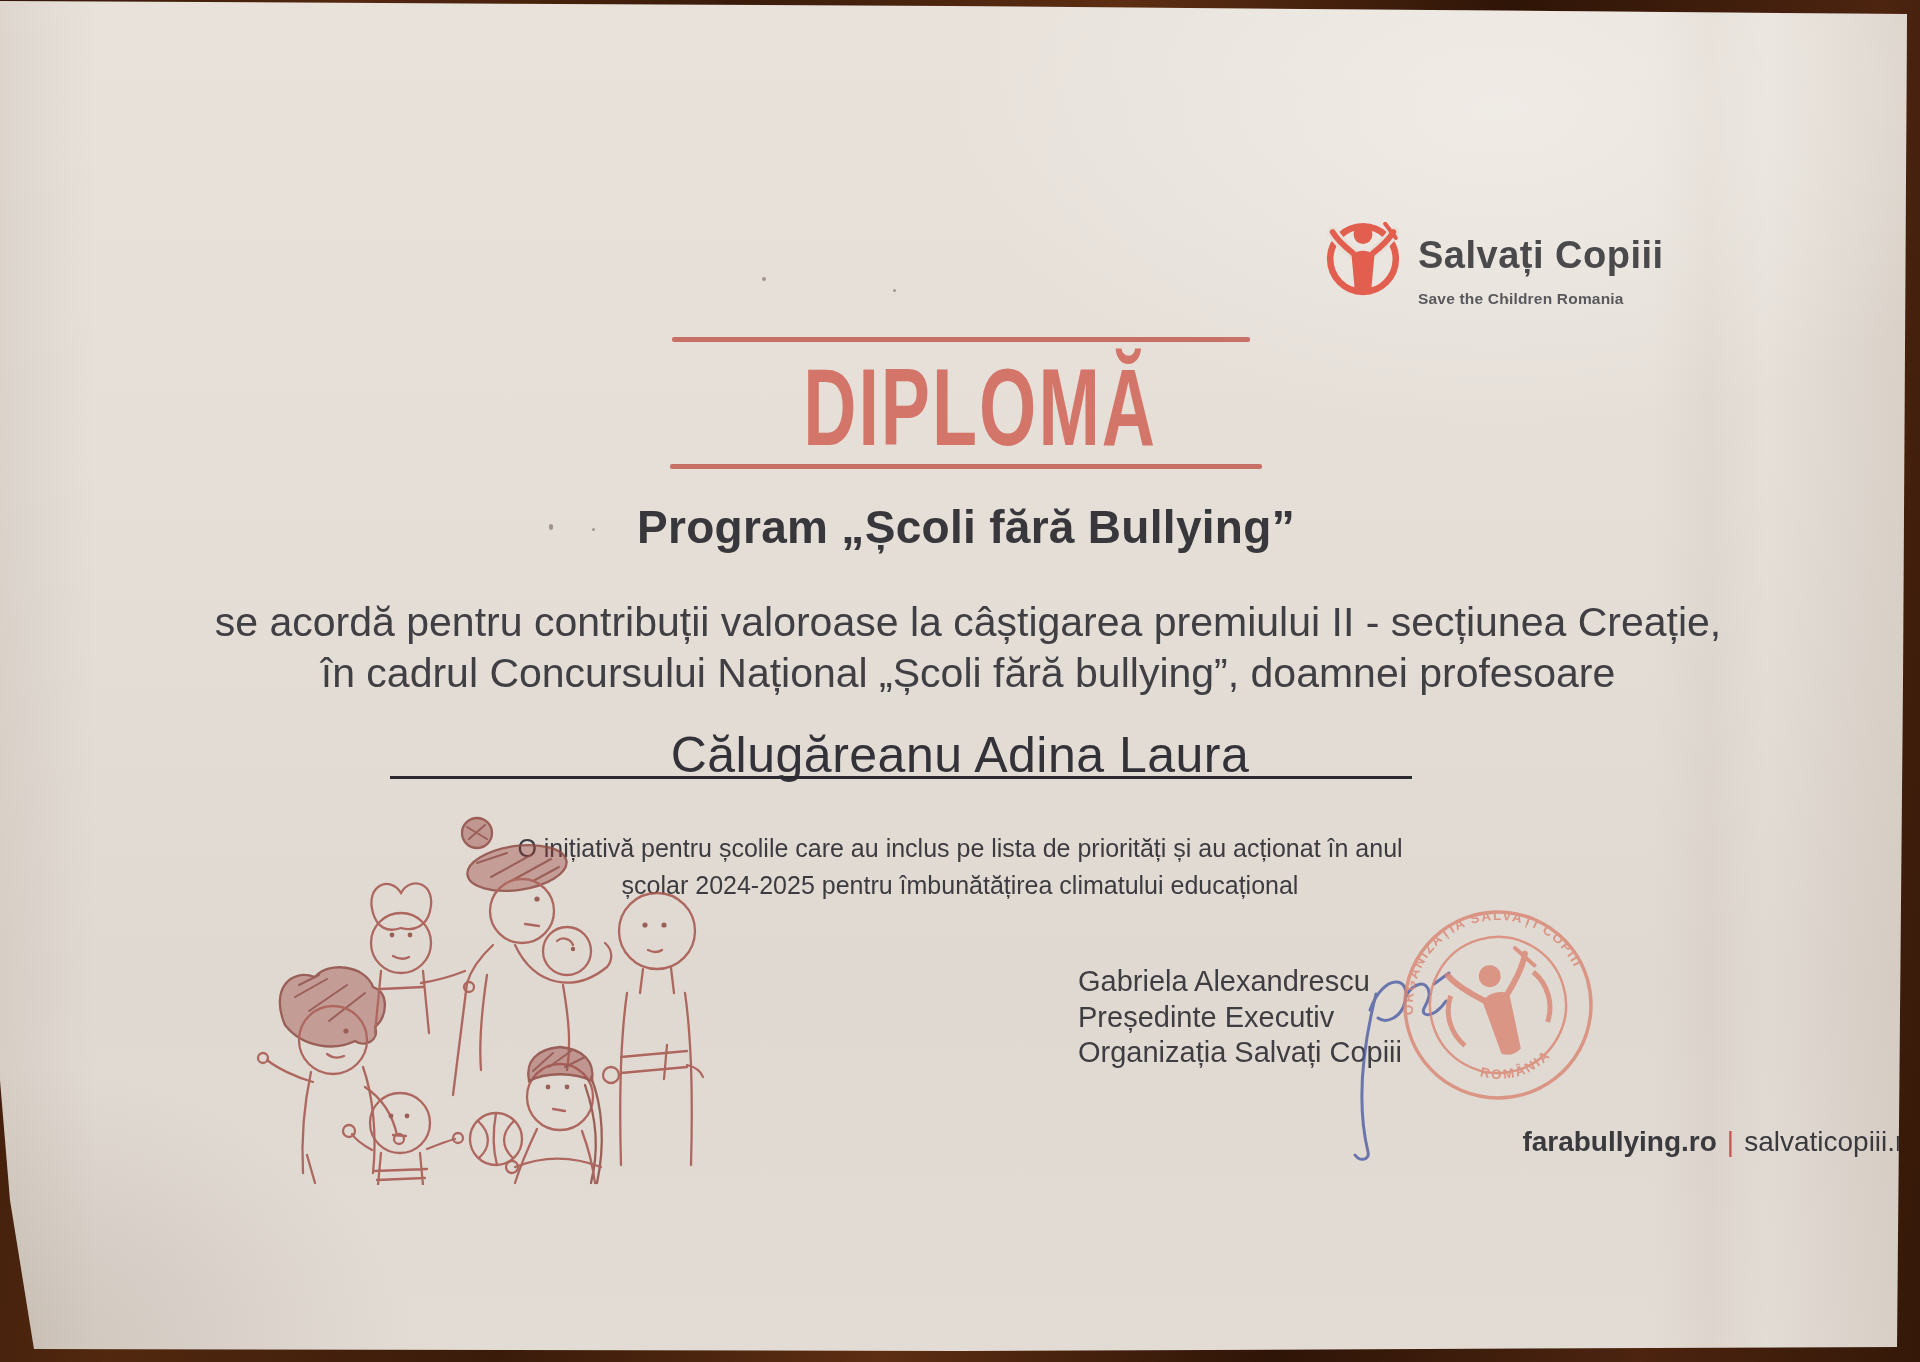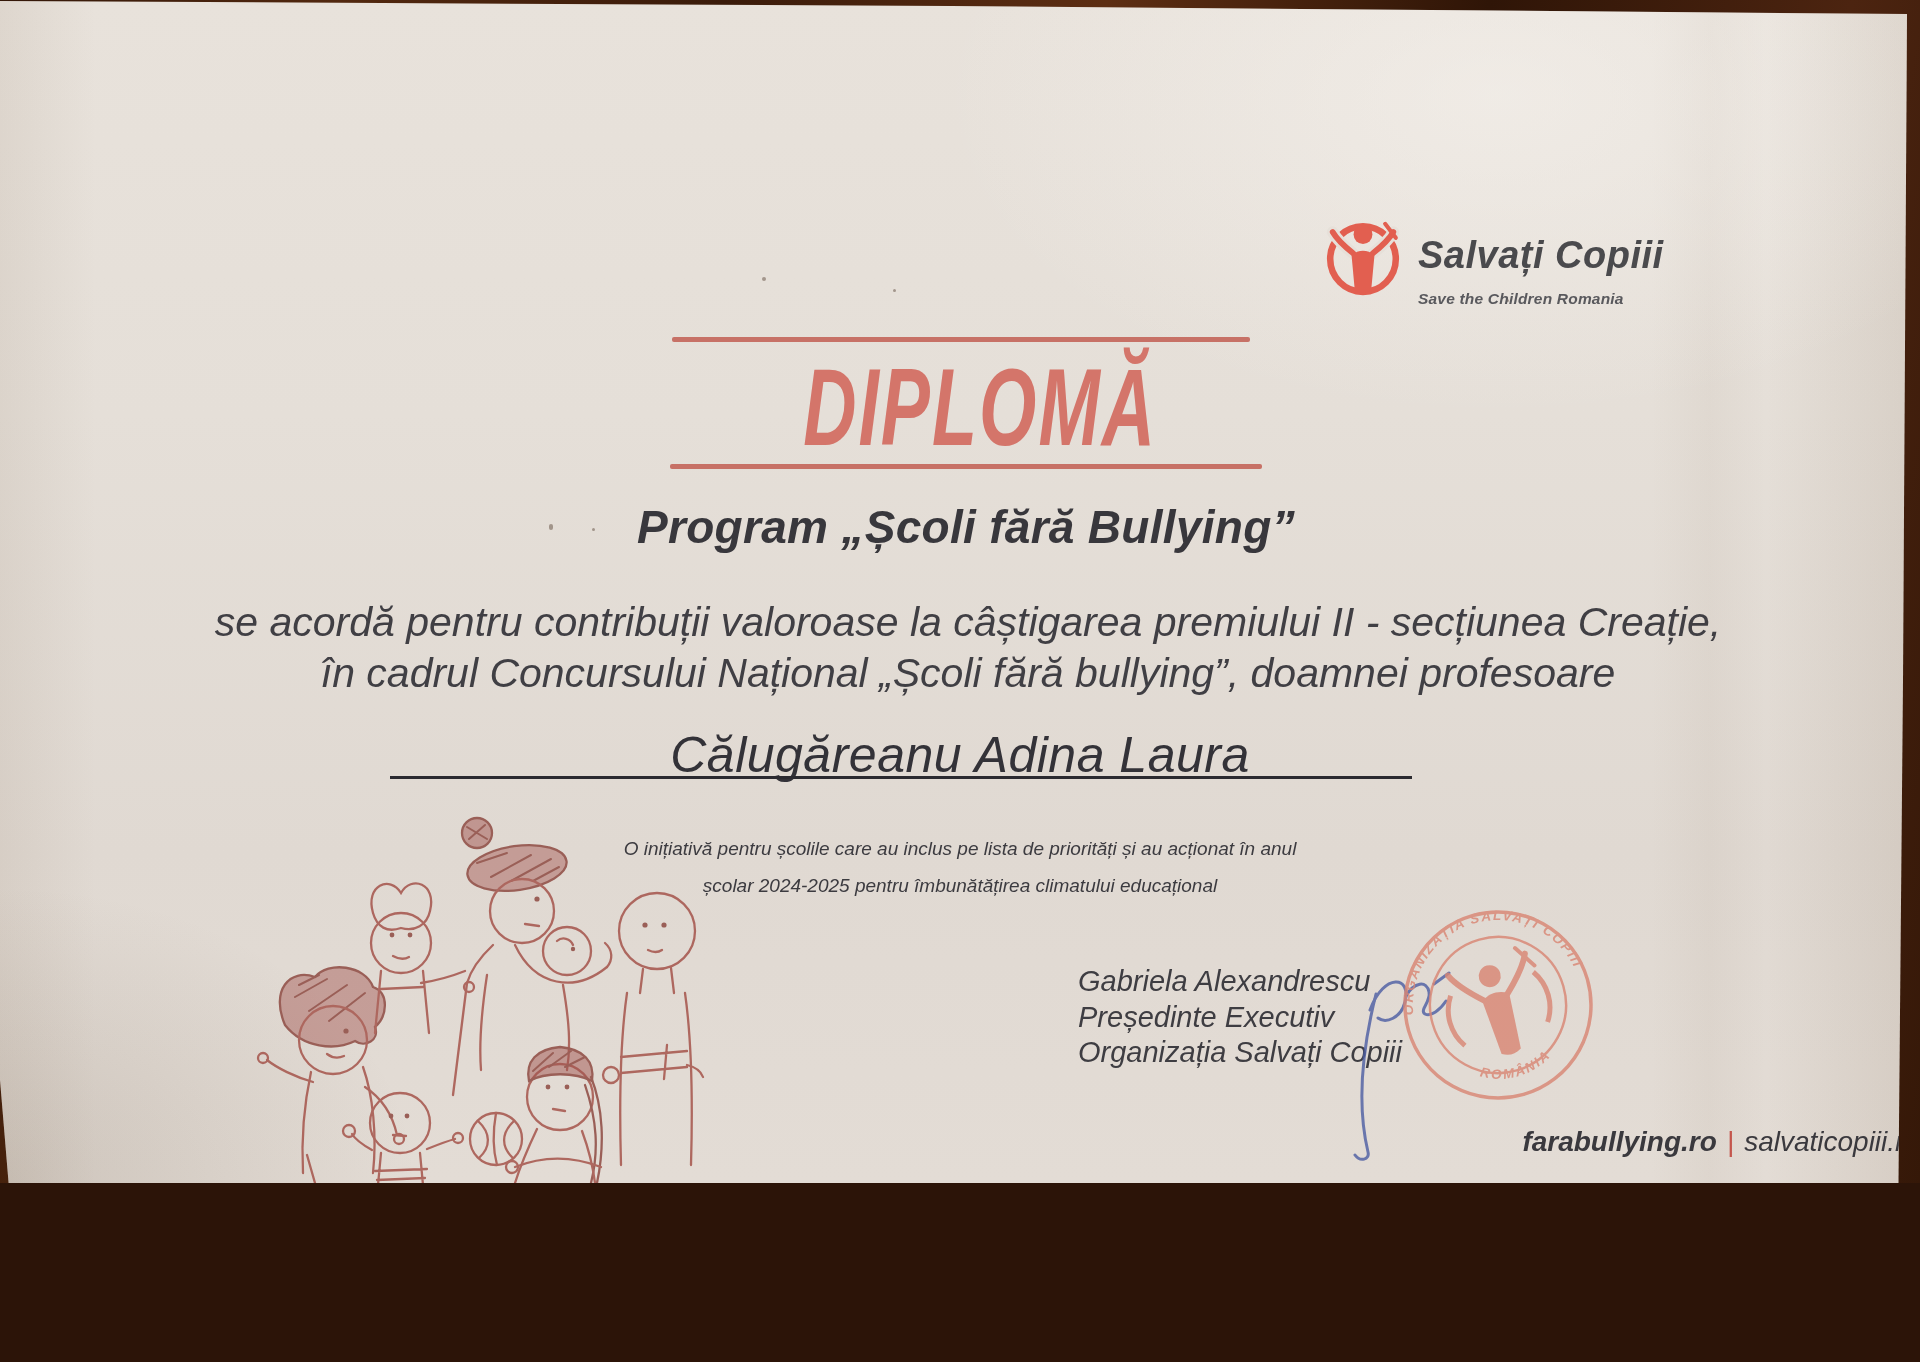--- a/index.html
+++ b/index.html
@@ -1,18 +1,18 @@
 <!DOCTYPE html>
 <html><head>
 <meta charset="utf-8">
 <style>
   html,body{margin:0;padding:0;}
   body{font-family:"Liberation Sans", sans-serif; background:#2c1408;}
-  .photo{position:relative; width:1920px; height:1183px; overflow:hidden;
-    background:linear-gradient(100deg,#331708 0%,#52280f 16%,#3a1b0a 34%,#5d2e13 52%,#2f1507 70%,#4c2410 87%,#351808 100%);font-style:italic;}
+  .photo{position:relative; width:1920px; height:1362px; overflow:hidden;
+    background:linear-gradient(100deg,#331708 0%,#52280f 16%,#3a1b0a 34%,#5d2e13 52%,#2f1507 70%,#4c2410 87%,#351808 100%);}
   .paper{position:absolute; inset:0;
     clip-path:polygon(0px 1px, 950px 6px, 1907px 14px, 1903px 680px, 1897px 1347px, 960px 1351px, 34px 1349px, 10px 1200px, 0px 1080px);
     background:
       radial-gradient(ellipse 900px 520px at 78% 8%, rgba(250,247,243,.45), rgba(250,247,243,0) 62%),
       radial-gradient(ellipse 760px 540px at 0% 100%, rgba(90,70,50,.16), rgba(90,70,50,0) 55%),
       linear-gradient(90deg, rgba(120,95,70,.09) 0%, rgba(120,95,70,0) 5%, rgba(120,95,70,0) 86%, rgba(120,95,70,0.05) 89%, rgba(120,95,70,0) 92%, rgba(120,95,70,.11) 99%),
       linear-gradient(180deg,#e8e2db 0%,#e5dfd8 35%,#e0d9d2 72%,#e3dcd5 100%);}
   .speck{position:absolute; border-radius:50%; background:#6b5a4c; opacity:.55;}
 
   
@@ -34,21 +34,21 @@
     font-size:46px; font-weight:700; color:#38373c; letter-spacing:.3px;}
 
   .award{position:absolute; left:16px; right:0; top:597px; text-align:center;
     font-size:41px; color:#403f44; line-height:51px;}
 
   .recipient{position:absolute; left:0; right:0; top:726px; text-align:center;
     font-size:50px; color:#333238; letter-spacing:.5px;}
   .recipient-line{position:absolute; left:390px; top:776px; width:1022px; height:3px; background:#2b2a30;}
 
   .note{position:absolute; left:0; right:0; top:830px; text-align:center;
-    font-size:19px; color:#3c3b40; line-height:37px; font-weight:400;}
+    font-size:25px; color:#3c3b40; line-height:37px; font-weight:400;}
 
   .signatory{position:absolute; left:1078px; top:964px; font-size:29px; color:#3e3d42; line-height:35.5px;}
 
   .footer{position:absolute; left:0; right:0; top:1126px; text-align:right; font-size:28px; color:#3a393e;}
   .footer .site1{font-weight:700;}
   .footer .sep{color:#c4564c; padding:0 10px; font-weight:400;}
 
   .drawing{position:absolute; left:215px; top:735px; width:505px; height:450px; opacity:.85;}
   .signature{position:absolute; left:1318px; top:952px; width:160px; height:210px; opacity:.8;}
   .stamp{position:absolute; left:1398px; top:905px; width:200px; height:200px; transform:rotate(-16deg); opacity:.82;}

